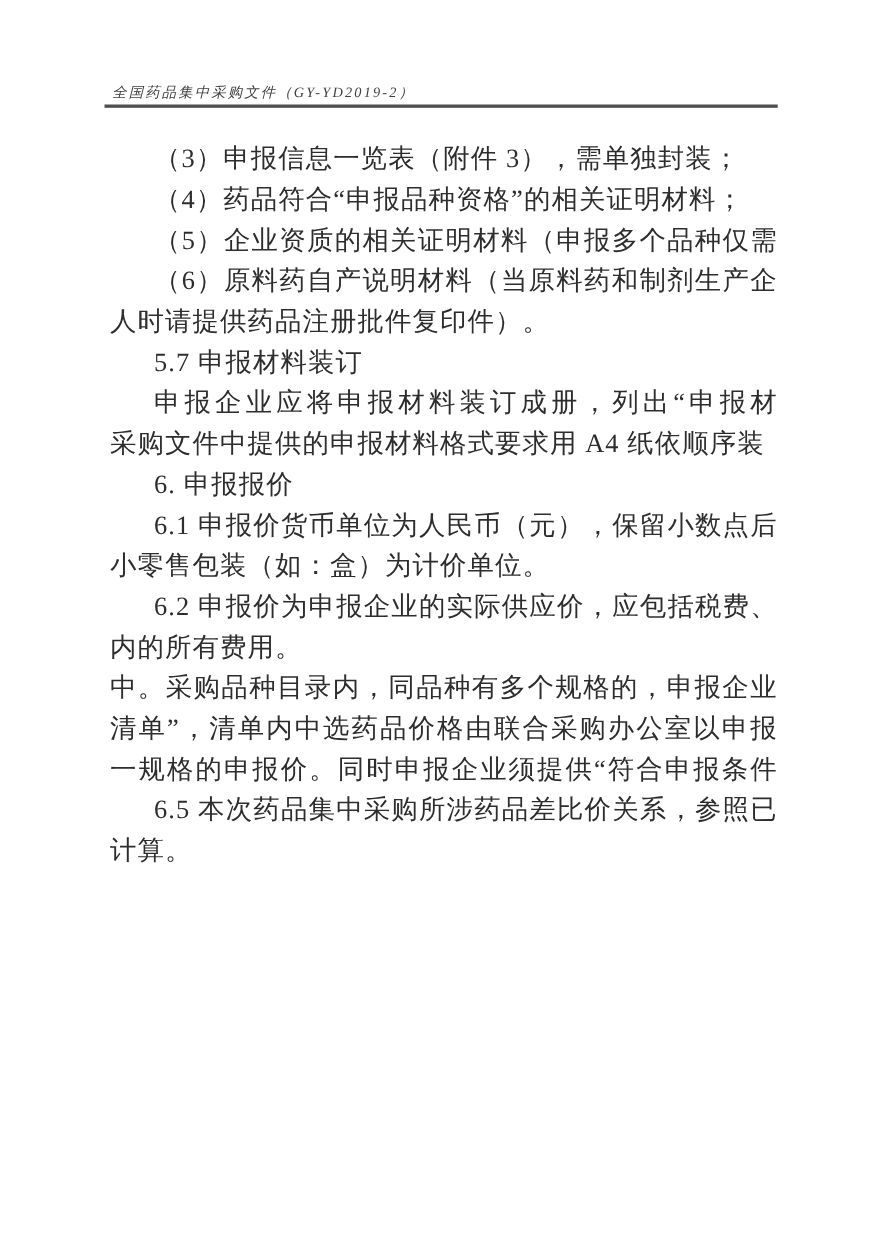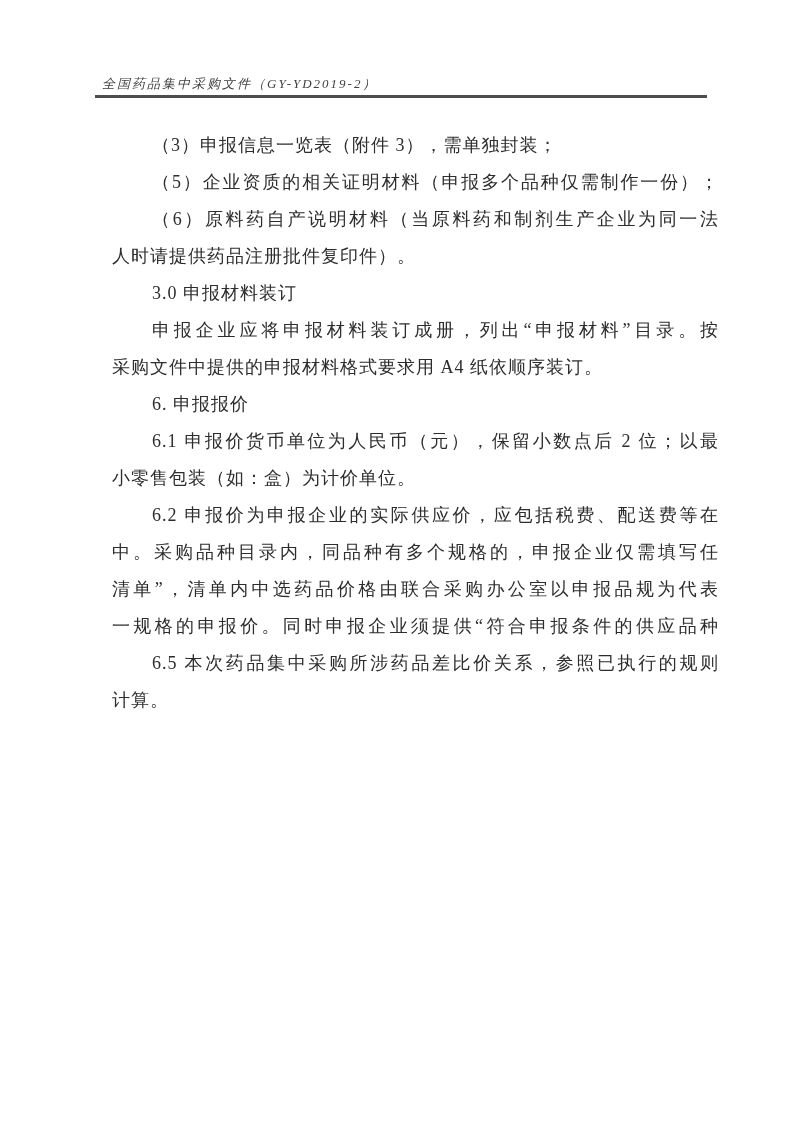--- a/index.html
+++ b/index.html
@@ -34,25 +34,24 @@
     width: 612px;
     height: 3px;
     background: #4e4e4e;
   }
   
   .doc-body {
     position: absolute;
     top: 127px;
     left: 100px;
     width: 607px;
-    font-size: 18px;
+    font-size: 24px;
     line-height: 37px;
     letter-spacing: 1px;
     color: #2d2d2d;
-    margin-left: 12px;
   }
   .line {
     height: 37px;
     overflow: hidden;
   }
   .line.indent { text-indent: 40px; }
   .line.justify {
     text-align: justify;
     text-align-last: justify;
   }
@@ -90,30 +89,32 @@
 
 <div class="page">
 
   <div>
     <div class="header-text">全国药品集中采购文件（GY-YD2019-2）</div>
     <div class="header-rule"></div>
   </div>
 
   <div class="doc-body">
       <div class="line indent">（3）申报信息一览表（附件 3），需单独封装；</div>
+      <div class="line indent">（4）药品符合“申报品种资格”的相关证明材料；</div>
       <div class="line indent justify">（5）企业资质的相关证明材料（申报多个品种仅需制作一份）；</div>
       <div class="line indent justify">（6）原料药自产说明材料（当原料药和制剂生产企业为同一法</div>
       <div class="line">人时请提供药品注册批件复印件）。</div>
-      <div class="line indent">3.0 申报材料装订</div>
+      <div class="line indent">5.7 申报材料装订</div>
       <div class="line indent justify">申报企业应将申报材料装订成册，列出“申报材料”目录。按</div>
       <div class="line">采购文件中提供的申报材料格式要求用 A4 纸依顺序装订。</div>
       <div class="line indent">6. 申报报价</div>
       <div class="line indent justify">6.1 申报价货币单位为人民币（元），保留小数点后 2 位；以最</div>
       <div class="line">小零售包装（如：盒）为计价单位。</div>
       <div class="line indent justify">6.2 申报价为申报企业的实际供应价，应包括税费、配送费等在</div>
+      <div class="line">内的所有费用。</div>
       <div class="line justify">中。采购品种目录内，同品种有多个规格的，申报企业仅需填写任</div>
       <div class="line justify">清单”，清单内中选药品价格由联合采购办公室以申报品规为代表</div>
       <div class="line justify">一规格的申报价。同时申报企业须提供“符合申报条件的供应品种</div>
       <div class="line indent justify">6.5 本次药品集中采购所涉药品差比价关系，参照已执行的规则</div>
       <div class="line">计算。</div>
     </div>
 
   <div class="page-number">9</div>
 
   <div class="watermark">

